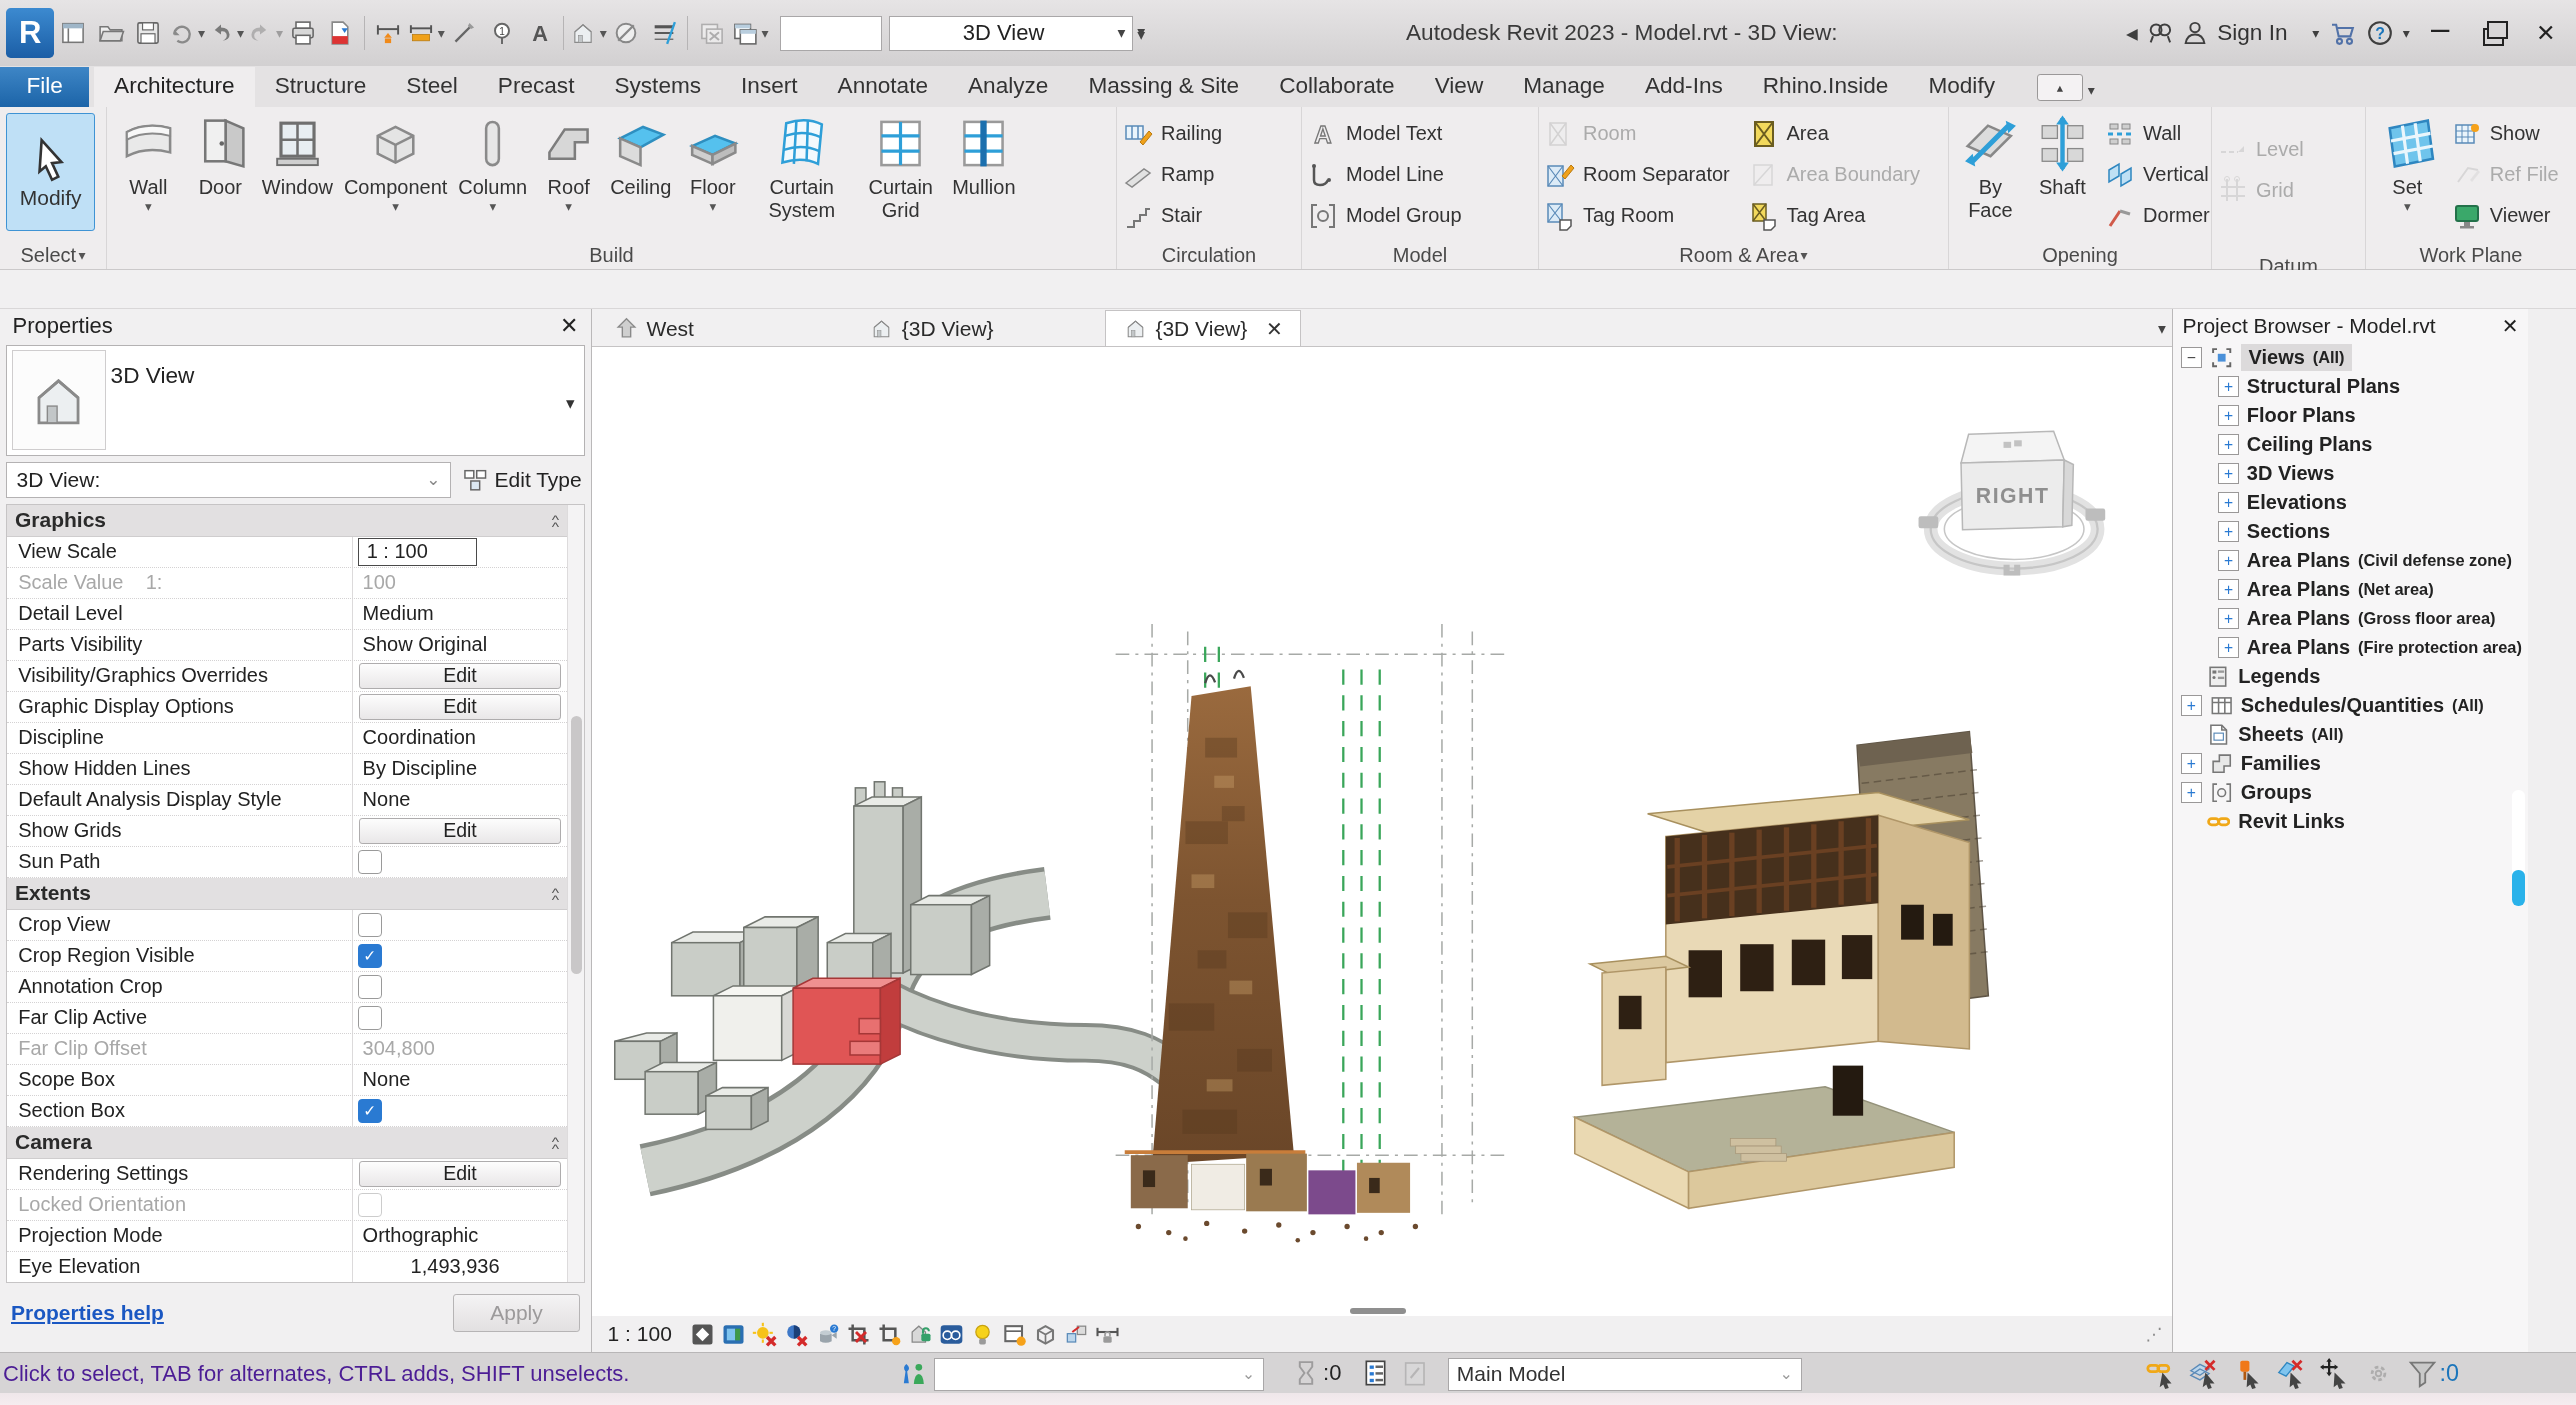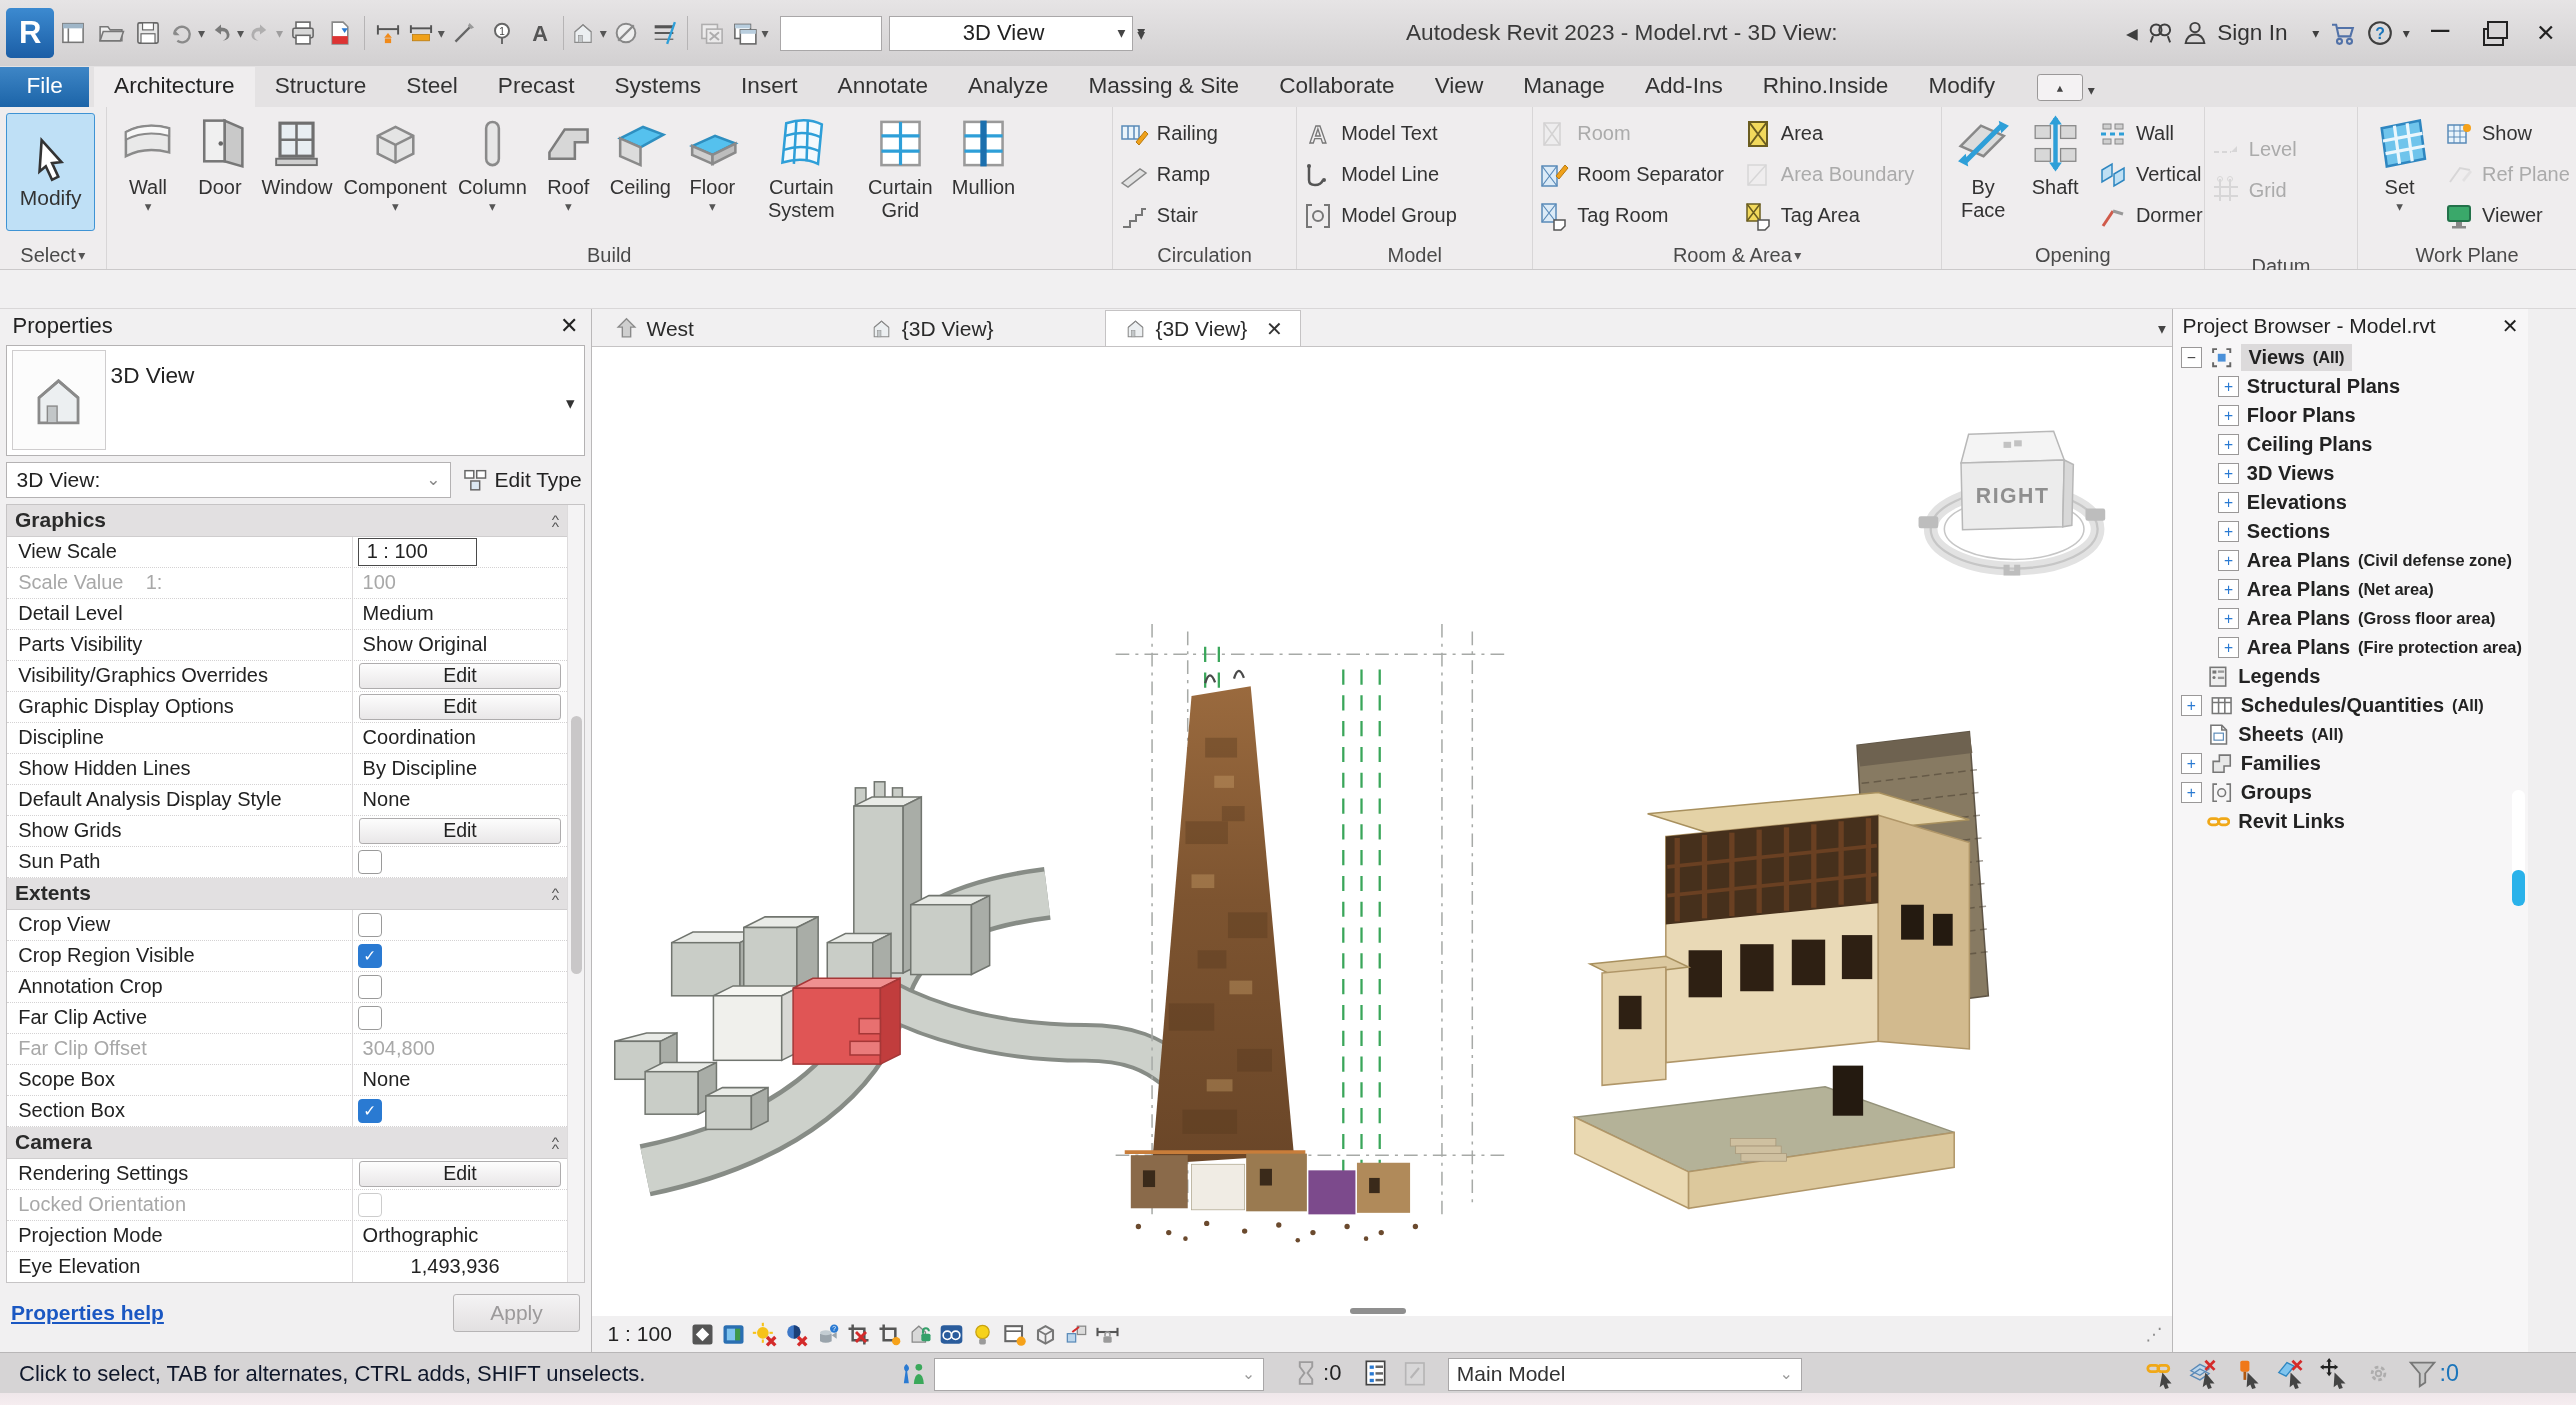--- a/index.html
+++ b/index.html
@@ -152,21 +152,21 @@
   .lvl0{padding-left:7.8px;}
   .lvl1{padding-left:45px;}
   .ticon{width:23.4px;height:23.4px;margin-right:7.8px;flex:0 0 auto;}
   .ticon svg{width:23.4px;height:23.4px;}
   .trow.sel .hl{background:#dcdadb;padding:1.6px 7.8px;display:flex;align-items:center;}
   #pb-scroll-track{position:absolute;right:3.1px;top:481px;width:12.5px;height:100px;background:#fff;border-radius:6.2px;}
   #pb-scroll-thumb{position:absolute;right:3.1px;top:561px;width:12.5px;height:36px;background:#2ab2ea;border-radius:6.2px;}
 
   
   #statusbar{left:0;top:1352px;width:2576px;height:41px;background:#d6d4d5;border-top:0.8px solid #b8b6b7;}
-  #sb-hint{position:absolute;left:19px;top:7.8px;font-size:22px;color:#0f172a;}
+  #sb-hint{position:absolute;left:3px;top:7.8px;font-size:22px;color:#4c1d95;}
   #sb-work{position:absolute;left:898px;top:4.7px;display:flex;align-items:center;gap:6.2px;}
   #sb-work svg{width:30px;height:30px;}
   .sb-combo{width:312px;height:31px;background:#fff;border:0.8px solid #a9a7a8;display:flex;align-items:center;
      font-size:21px;color:#333;padding:0 7.8px;}
   .sb-combo i{margin-left:auto;font-style:normal;color:#999;font-size:15.6px;}
   .sb-combo i::before{content:"⌄";}
   #sb-req{position:absolute;left:1292px;top:6.2px;display:flex;align-items:center;gap:3.1px;font-size:22px;color:#222;}
   #sb-req svg{width:28px;height:28px;opacity:.5;}
   #sb-do{position:absolute;left:1363px;top:4.7px;display:flex;align-items:center;gap:6.2px;}
   #sb-do svg{width:30px;height:30px;}
@@ -724,21 +724,21 @@
               <line x1="4" y1="18" x2="22" y2="18" stroke="#5a8ab8"></line>
               <circle cx="23" cy="9" r="4" fill="#f6a21a"></circle>
             </svg>
             <span>Show</span>
           </div>
         <div class="srow dis">
             <svg viewBox="0 0 30 30">
               <path d="M6 22 L16 8 L26 10" fill="none" stroke="#b5b5b5" stroke-width="2"></path>
               <path d="M18 20 L26 10 l2 2 -8 10 Z" fill="#cfcfcf"></path>
             </svg>
-            <span>Ref Plane</span>
+            <span>Ref File</span>
           </div>
         <div class="srow">
             <svg viewBox="0 0 30 30">
               <rect x="4" y="5" width="22" height="15" rx="2" fill="#3aa86a" stroke="#23714a" stroke-width="2"></rect>
               <rect x="12" y="21" width="6" height="4" fill="#888"></rect>
               <rect x="8" y="25" width="14" height="2.5" fill="#888"></rect>
             </svg>
             <span>Viewer</span>
           </div>
       </div>

